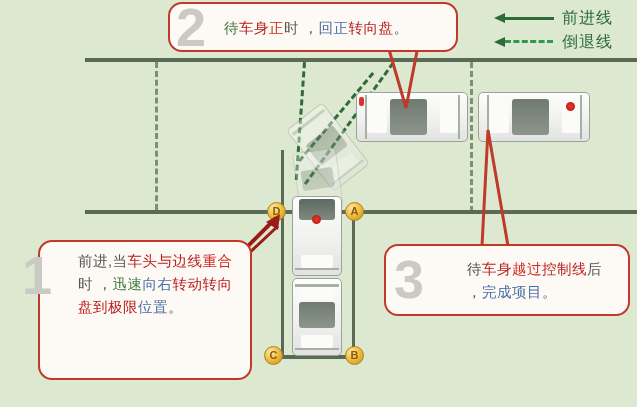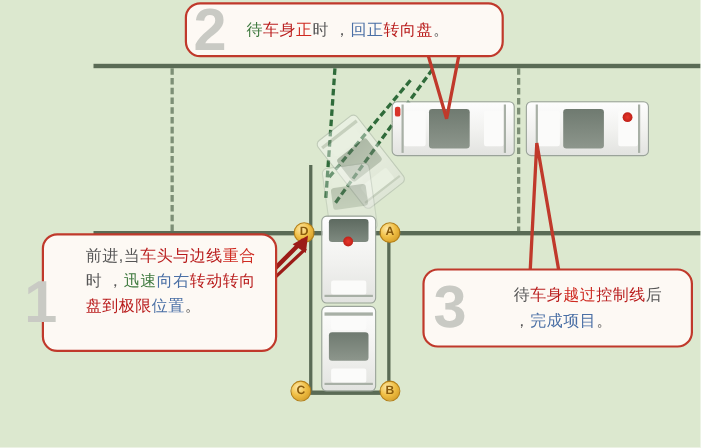--- a/index.html
+++ b/index.html
@@ -245,24 +245,34 @@
     <path d="M2,44 L40,6" stroke="#9b1b17" stroke-width="4" fill="none"></path>
     <path d="M10,44 L42,14" stroke="#9b1b17" stroke-width="3" fill="none"></path>
     <polygon points="44,2 30,10 42,18" fill="#9b1b17"></polygon>
   </svg>
 
   <div class="callout" style="left:168px; top:2px; width:290px; height:50px;">
     <div class="callout-body" style="margin:13px 10px 0 54px;"><span class="t-green">待</span><span class="t-gold">车身</span><span class="t-red">正</span><span class="t-dark">时 ，</span><span class="t-blue">回正</span><span class="t-gold">转向盘</span><span class="t-dark">。</span></div>
   </div>
   <div class="bignum" style="left:176px; top:0px;">2</div>
 
-  <div class="callout" style="left:38px; top:212px; width:214px; height:108px;">
+  <div class="callout" style="left:38px; top:240px; width:214px; height:140px;">
     <div class="callout-body" style="margin:8px 10px 0 38px;"><span class="t-dark">前进,当</span><span class="t-gold">车头与边线</span><span class="t-red">重合</span><span class="t-dark">时 ，</span><span class="t-green">迅速</span><span class="t-blue">向右</span><span class="t-gold">转动转向盘到极限</span><span class="t-blue">位置</span><span class="t-dark">。</span></div>
   </div>
   <div class="bignum" style="left:22px; top:248px;">1</div>
 
   <div class="callout" style="left:384px; top:244px; width:246px; height:72px;">
     <div class="callout-body" style="margin:12px 10px 0 81px;"><span class="t-dark">待</span><span class="t-gold">车身</span><span class="t-red">越过</span><span class="t-gold">控制线</span><span class="t-dark">后 ，</span><span class="t-blue">完成项目</span><span class="t-dark">。</span></div>
   </div>
   <div class="bignum" style="left:394px; top:252px;">3</div>
 
+  <div class="legend" style="left:494px; top:6px;">
+    <div class="legend-row">
+      <span class="arrow-solid"></span>
+      <span class="legend-label">前进线</span>
+    </div>
+    <div class="legend-row">
+      <span class="arrow-dash"></span>
+      <span class="legend-label">倒退线</span>
+    </div>
+  </div>
 
 </div>
 
 </body></html>

